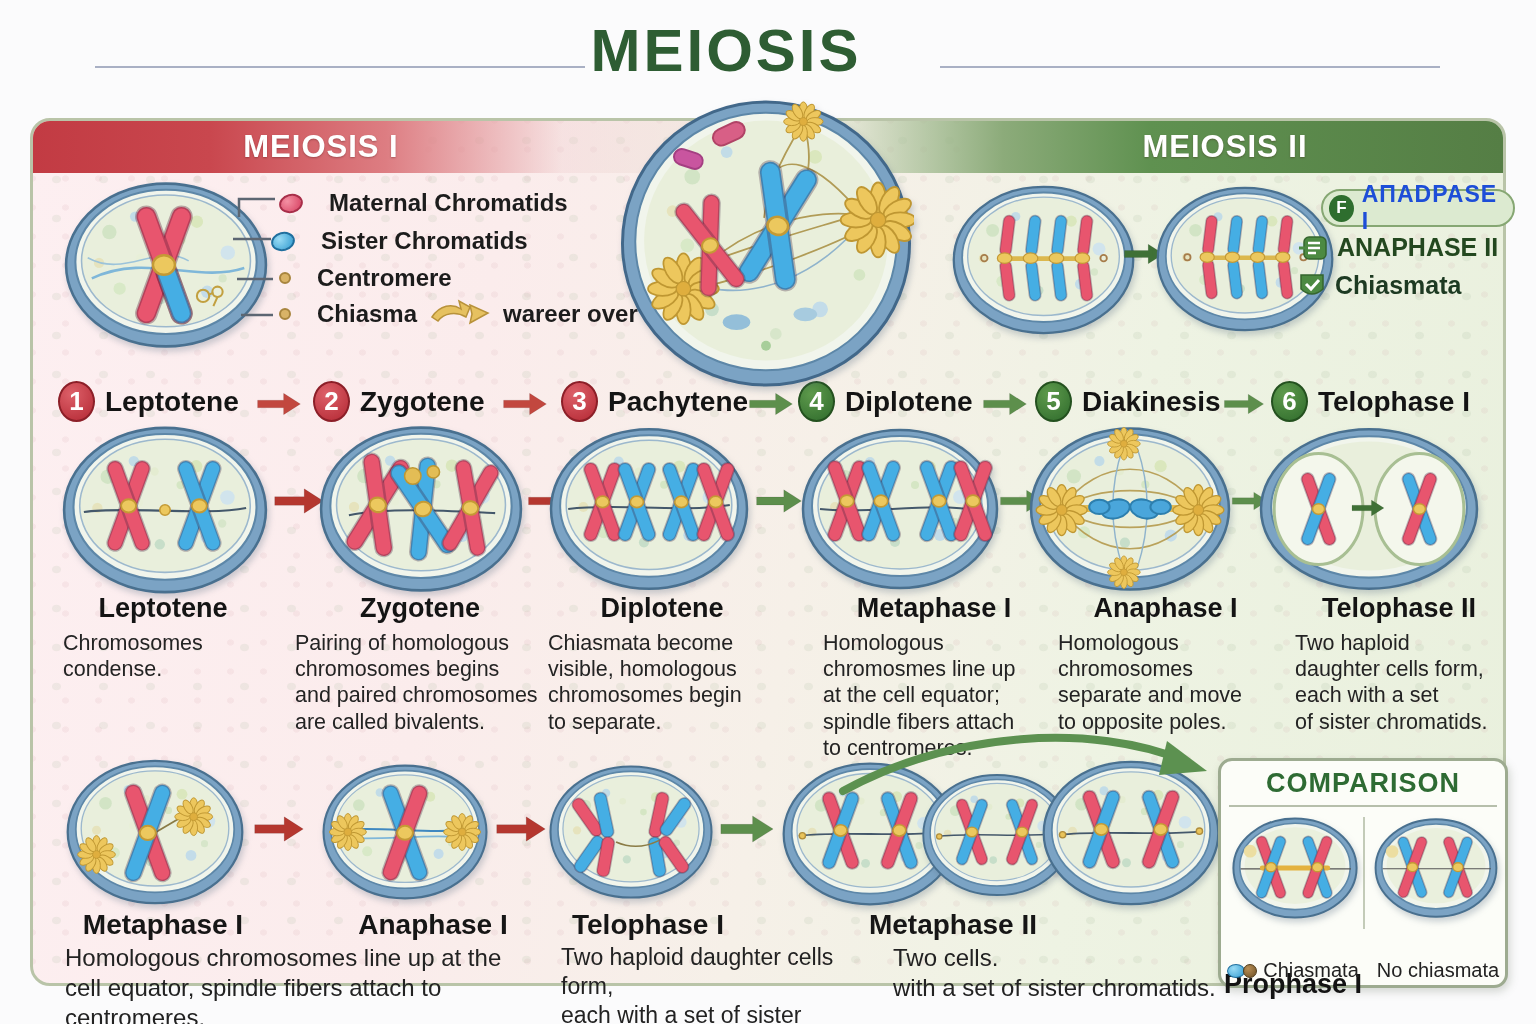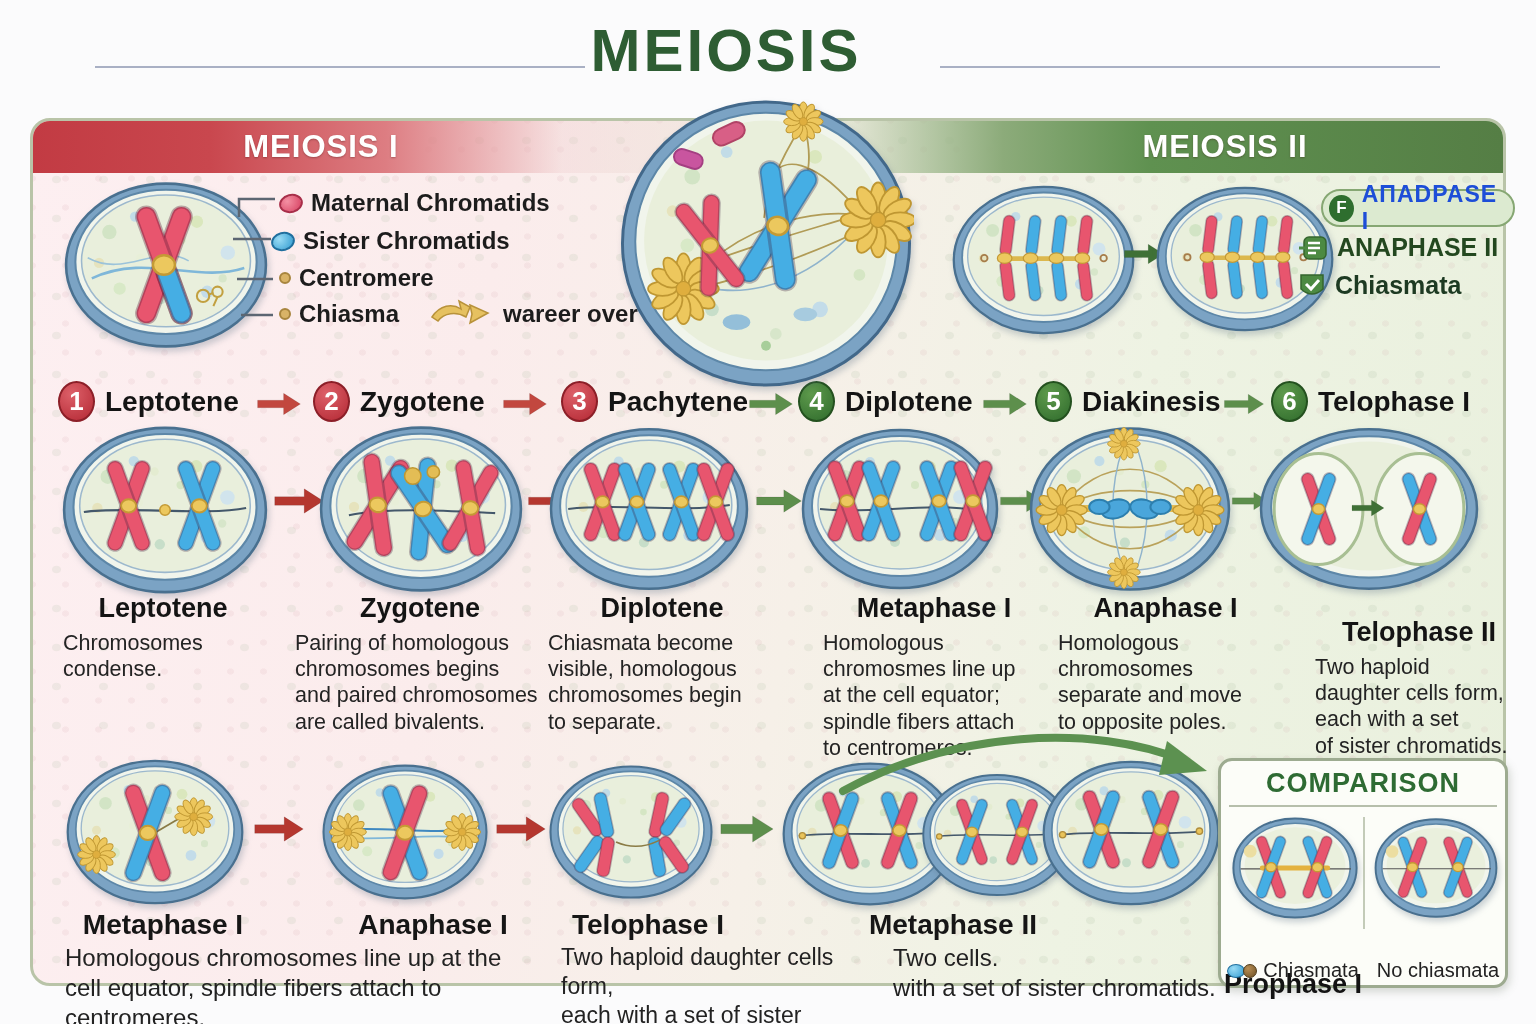--- a/index.html
+++ b/index.html
@@ -25,21 +25,21 @@
 
   .band { position:absolute; left:0; top:0; width:100%; height:52px; border-radius:17px 17px 0 0;
     background:linear-gradient(90deg,#c23b43 0%,#c9474e 12%,#dd7d82 24%,rgba(238,205,206,.35) 36%,
       rgba(228,236,214,.35) 54%,#8cab7a 66%,#5f9150 76%,#557e45 100%); }
   .band-title { position:absolute; top:8px; font-size:31px; font-weight:bold; color:#fff;
     letter-spacing:1px; text-shadow:0 1px 2px rgba(60,20,20,.35); text-align:center; }
   .band-title.m1 { left:108px; width:360px; }
   .band-title.m2 { left:1032px; width:320px; }
 
   
-  .lg-item { position:absolute; display:flex; align-items:center; gap:8px;
+  .lg-item { position:absolute; display:flex; align-items:center; gap:26px;
     font-size:24px; font-weight:600; color:#1c1c1c; white-space:nowrap; }
   .dot-pink { width:24px; height:19px; border-radius:50%; transform:rotate(-14deg);
     background:radial-gradient(circle at 35% 30%,#f490a3,#d63f60); border:2px solid #a82e49; }
   .dot-blue { width:24px; height:19px; border-radius:50%; transform:rotate(-14deg);
     background:radial-gradient(circle at 35% 30%,#9adcf5,#2f9ad0); border:2px solid #1f6f9e; }
   .dot-sm { width:12px; height:12px; border-radius:50%; background:#d9b367; border:2px solid #a8853e; }
 
   
   .pill { position:absolute; display:flex; align-items:center; gap:8px; height:38px; padding:0 14px 0 6px;
     background:#dcead0; border:2px solid #86a773; border-radius:19px; }
@@ -466,21 +466,21 @@
 spindle fibers attach
 to centromeres.</p>
     </div>
     <div class="desc" style="left:1025px; top:472px; width:215px;">
       <h3>Anaphase I</h3>
       <p>Homologous
 chromosomes
 separate and move
 to opposite poles.</p>
     </div>
-    <div class="desc" style="left:1262px; top:496px; width:208px;margin-left:20px;">
+    <div class="desc" style="left:1262px; top:472px; width:208px;">
       <h3>Telophase II</h3>
       <p>Two haploid
 daughter cells form,
 each with a set
 of sister chromatids.</p>
     </div>
 
     <svg class="abs cell" style="left:32px; top:630px;" width="180" height="162" viewBox="0 0 200 164">
       <use href="#cell" width="200" height="164"></use>
       <path d="M98 84 L132 64" stroke="#8a7b45" stroke-width="2" fill="none"></path>

